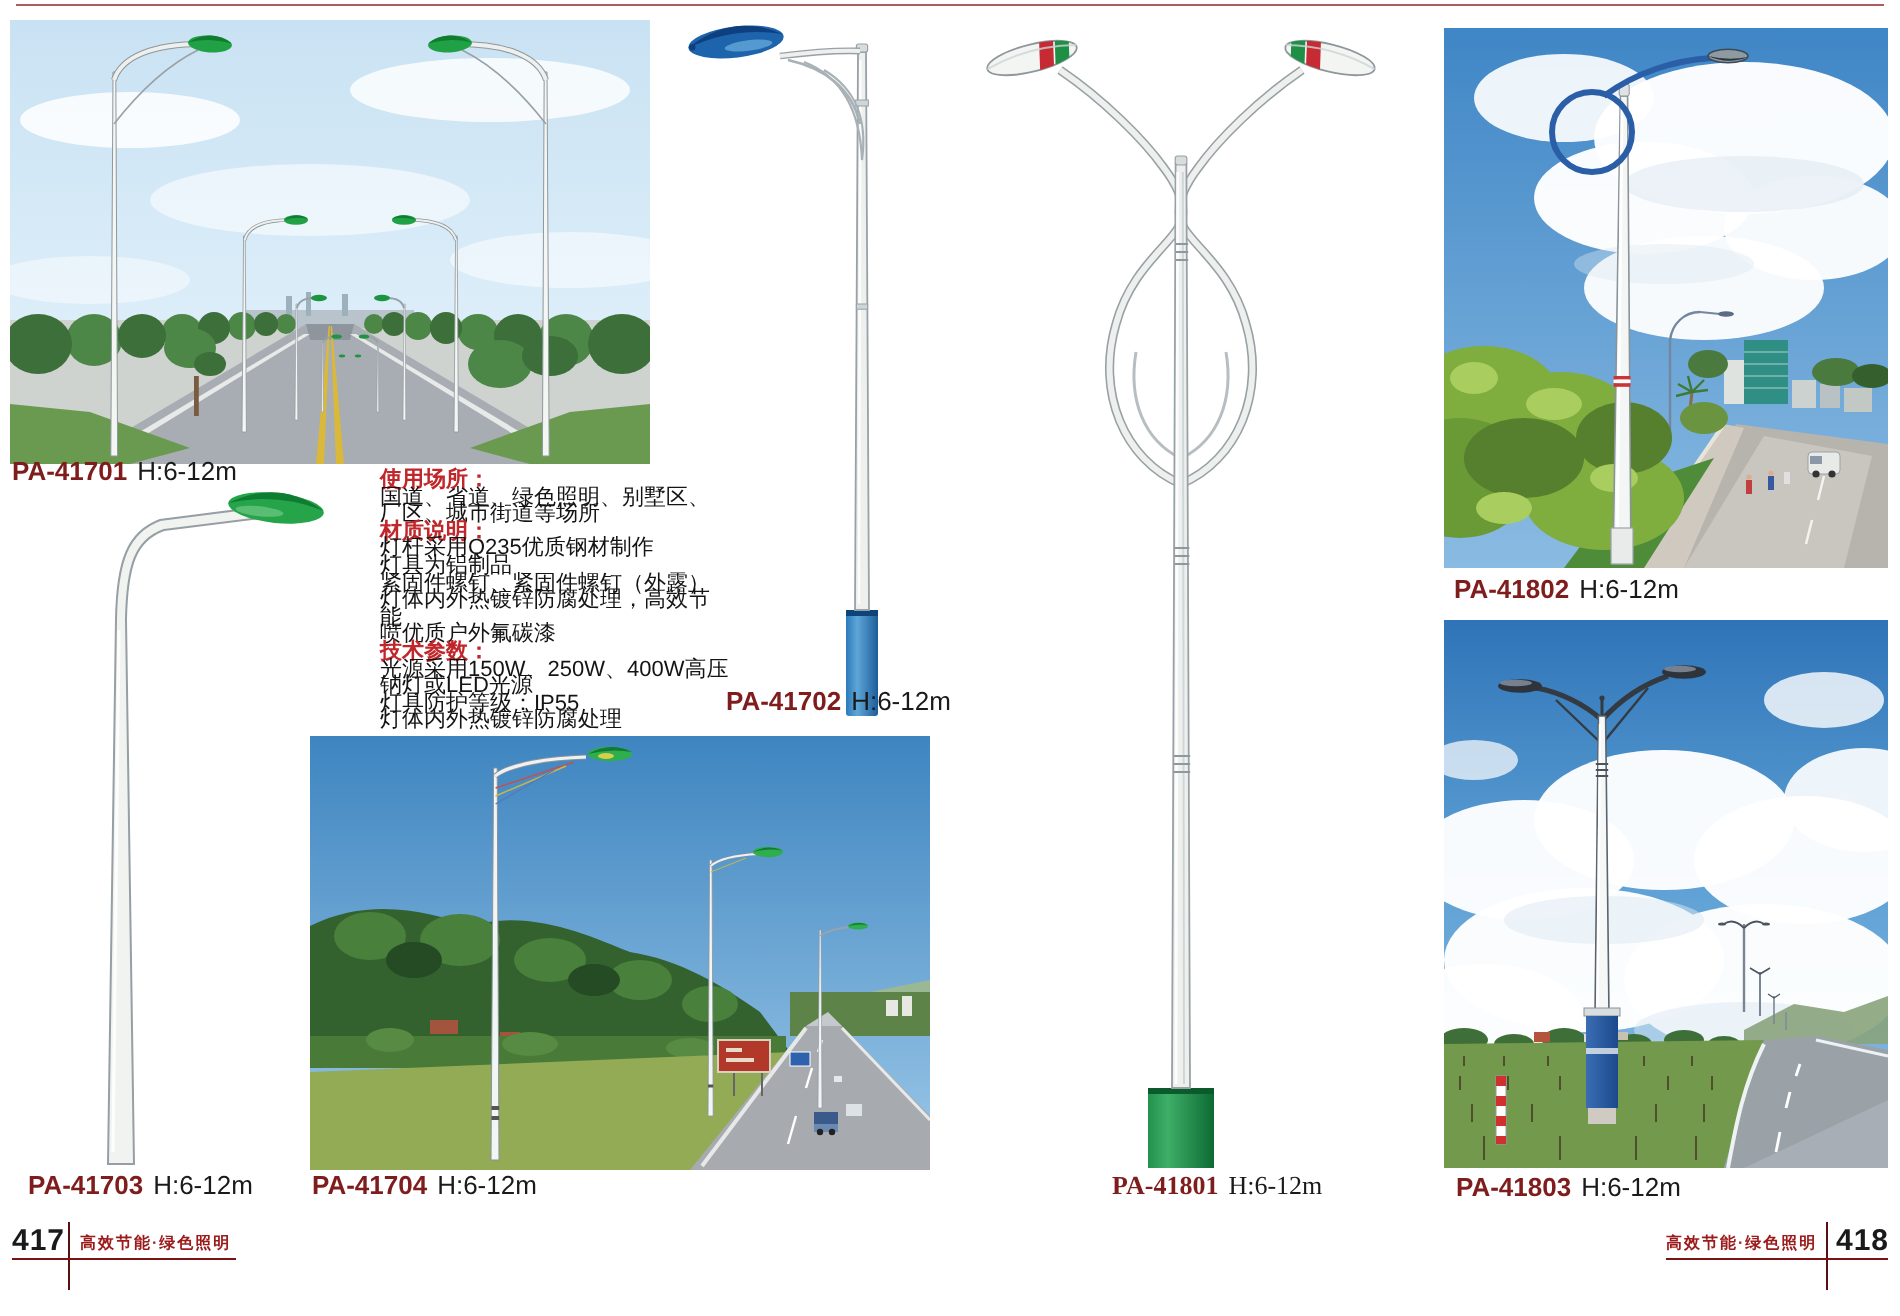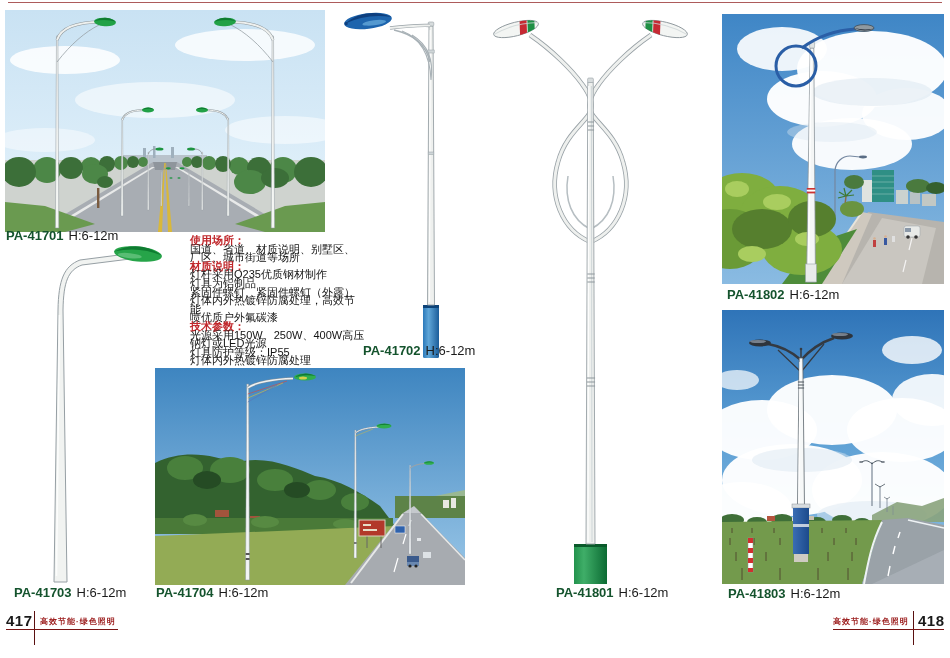--- a/index.html
+++ b/index.html
@@ -1,21 +1,21 @@
 <!DOCTYPE html>
 <html><head>
 <meta charset="utf-8">
 <style>
   html,body{margin:0;padding:0;background:#ffffff;}
   #page{position:relative;width:950px;height:658px;background:#fff;overflow:hidden;
         font-family:"Liberation Sans","DejaVu Sans",sans-serif;}
   .abs{position:absolute;}
   .toprule{position:absolute;left:8px;top:2px;width:934px;height:1px;background:#8a1515;opacity:.7;}
   .plabel{position:absolute;white-space:nowrap;font-size:13px;line-height:16px;}
-  .plabel .model{color:#14532d;font-weight:700;}
+  .plabel .model{color:#7f1d1d;font-weight:700;}
   .plabel .hspec{color:#1a1a1a;font-weight:400;margin-left:5px;}
   #infoblock{position:absolute;left:190px;top:236px;width:175px;font-size:11px;line-height:8.6px;}
   #infoblock .t{color:#c0272b;font-weight:700;}
   #infoblock .l{color:#141414;font-weight:500;}
   .footer{position:absolute;top:611px;height:36px;}
   .footer .row{position:relative;width:100%;height:100%;}
   .pagenum{position:absolute;top:1px;font-size:15px;font-weight:700;color:#1a1a1a;letter-spacing:.5px;}
   .slogan{position:absolute;top:5px;font-size:8px;font-weight:700;color:#9b1b1b;letter-spacing:1px;}
   .hline{position:absolute;top:18px;height:1px;background:#7a1414;width:100%;left:0;}
   .vline{position:absolute;top:0;width:1px;height:34px;background:#5a1010;}
@@ -146,21 +146,21 @@
     <g transform="rotate(6 136 14)">
       <ellipse cx="136" cy="14" rx="24" ry="7.5" fill="#26a449"></ellipse>
       <path d="M112,14 Q136,-1 160,13 Q136,6 112,14 Z" fill="#0e7c31"></path>
       <ellipse cx="128" cy="16.5" rx="12" ry="2.5" fill="#67c37f" opacity="0.8"></ellipse>
     </g>
   </svg>
   </div>
 
   <div id="infoblock">
     <div class="t">使用场所：</div>
-    <div class="l">国道、省道、材质说明、别墅区、</div>
+    <div class="l">国道、省道、绿色照明、别墅区、</div>
     <div class="l">厂区、城市街道等场所</div>
     <div class="t">材质说明：</div>
     <div class="l">灯杆采用Q235优质钢材制作</div>
     <div class="l">灯具为铝制品</div>
     <div class="l">紧固件螺钉、紧固件螺钉（外露）</div>
     <div class="l">灯体内外热镀锌防腐处理，高效节能</div>
     <div class="l">喷优质户外氟碳漆</div>
     <div class="t">技术参数：</div>
     <div class="l">光源采用150W、250W、400W高压</div>
     <div class="l">钠灯或LED光源</div>
@@ -560,21 +560,21 @@
   </div>
   <div class="plabel" style="left:331px;top:343px;padding-left:32px;">
     <span class="model">PA-41702</span><span class="hspec">H:6-12m</span>
   </div>
   <div class="plabel" style="left:14px;top:585px;">
     <span class="model">PA-41703</span><span class="hspec">H:6-12m</span>
   </div>
   <div class="plabel" style="left:156px;top:585px;">
     <span class="model">PA-41704</span><span class="hspec">H:6-12m</span>
   </div>
-  <div class="plabel" style="left:556px;top:585px;">
+  <div class="plabel" style="left:556px;top:585px;font-family:Liberation Serif, serif;">
     <span class="model">PA-41801</span><span class="hspec">H:6-12m</span>
   </div>
   <div class="plabel" style="left:727px;top:287px;">
     <span class="model">PA-41802</span><span class="hspec">H:6-12m</span>
   </div>
   <div class="plabel" style="left:728px;top:586px;">
     <span class="model">PA-41803</span><span class="hspec">H:6-12m</span>
   </div>
 
   <div class="footer" style="left:6px;width:112px;">

